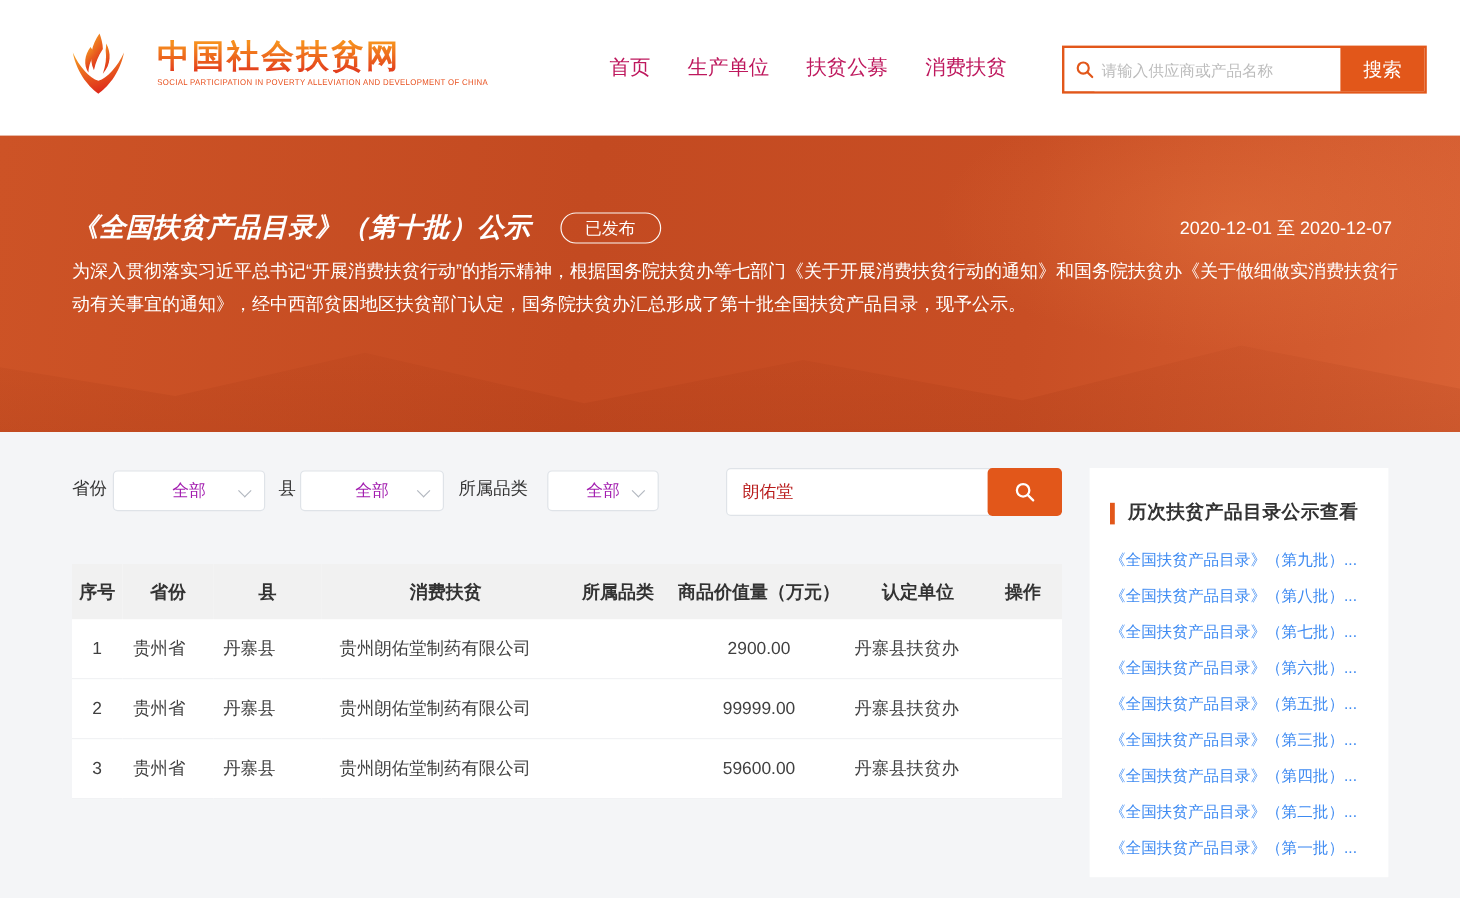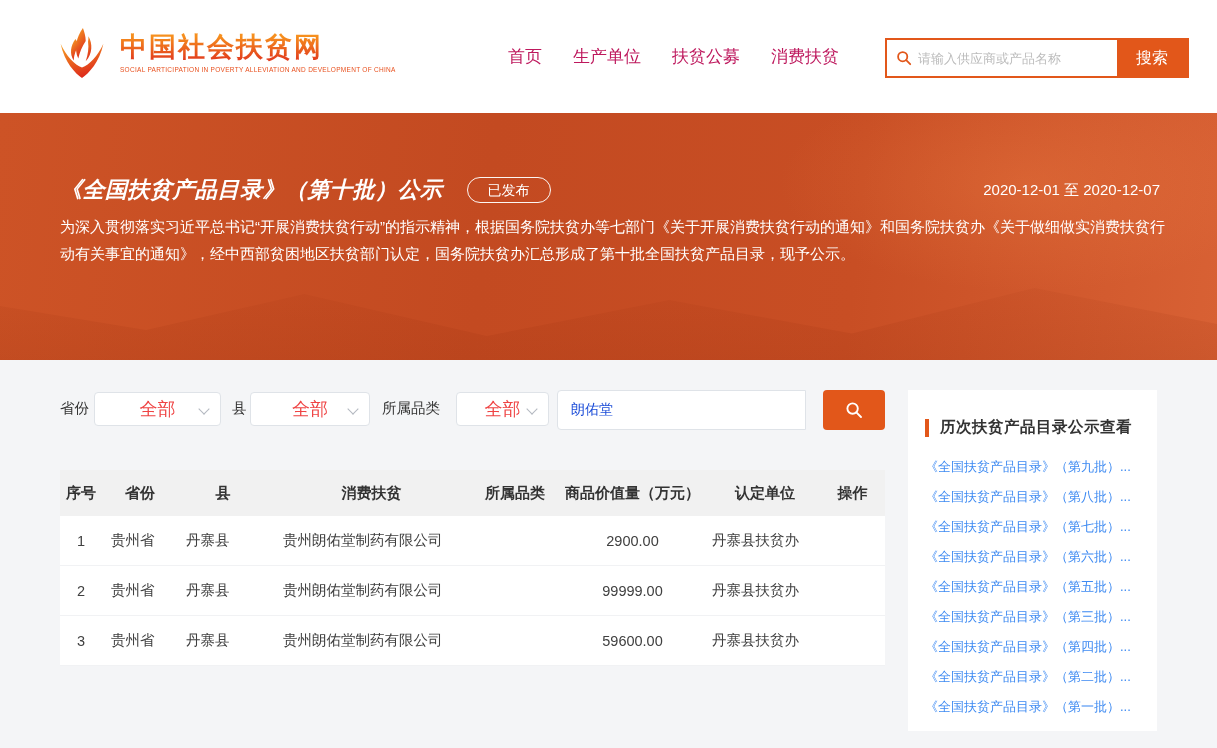--- a/index.html
+++ b/index.html
@@ -6,21 +6,21 @@
   body{
     width:1217px;height:748px;position:relative;overflow:hidden;
     background:#f4f5f7;
     font-family:"Liberation Sans","DejaVu Sans",sans-serif;
     -webkit-font-smoothing:antialiased;
   }
   
   .topbar{position:absolute;left:0;top:0;width:1217px;height:113px;background:#ffffff;}
   .logo{position:absolute;left:56px;top:24px;display:flex;align-items:center;cursor:pointer;}
   .logo-icon{width:52px;height:58px;flex:0 0 auto;}
-  .logo-text{margin-left:12px;}
+  .logo-text{margin-left:23px;}
   .logo-title{font-size:27px;font-weight:bold;letter-spacing:2px;color:#ec5420;line-height:1.1;}
   @supports (-webkit-background-clip:text){
     .logo-title{background:linear-gradient(to bottom,#f6901e 10%,#e23c1d 90%);-webkit-background-clip:text;background-clip:text;color:transparent;}
   }
   .logo-sub{font-size:7px;color:#e8501e;letter-spacing:0.3px;white-space:nowrap;margin-top:3px;transform:scaleX(0.93);transform-origin:left;}
   .nav{position:absolute;left:508px;top:0;height:113px;display:flex;align-items:center;gap:31px;}
   .nav-item{font-size:17px;color:#be185d;text-decoration:none;cursor:pointer;}
   .hsearch{position:absolute;left:885px;top:38px;width:304px;height:40px;border:2px solid #e2571a;box-sizing:border-box;display:flex;align-items:stretch;background:#fff;}
   .hsearch-icon{display:flex;align-items:center;padding-left:9px;}
   .hsearch-input{flex:1;border:none;outline:none;padding:0 6px;font-size:13px;color:#333;min-width:0;font-family:inherit;}
@@ -42,23 +42,23 @@
   
   .filters{position:absolute;left:60px;top:390px;width:825px;height:40px;}
   .flabel{position:absolute;top:0;line-height:37px;font-size:14.5px;color:#333;}
   .lbl-province{left:0;}
   .lbl-county{left:172px;}
   .lbl-category{left:322px;}
   .fselect{position:absolute;top:2px;height:34px;background:#fff;border:1px solid #dfe3e8;border-radius:4px;box-sizing:border-box;display:flex;align-items:center;justify-content:center;cursor:pointer;}
   .sel-province{left:34px;width:127px;}
   .sel-county{left:190px;width:120px;}
   .sel-category{left:396px;width:93px;}
-  .fsel-val{font-size:18px;color:#ef4444;}
+  .fsel-val{font-size:14px;color:#a21caf;}
   .chev{position:absolute;right:12px;top:12px;width:7px;height:7px;border-right:1.5px solid #b3b8c0;border-bottom:1.5px solid #b3b8c0;transform:rotate(45deg);}
-  .fsearch-input{position:absolute;left:497px;top:0;width:249px;height:40px;box-sizing:border-box;border:1px solid #dfe3e8;border-radius:4px 0 0 4px;padding:0 13px;font-size:14px;color:#1d4ed8;outline:none;background:#fff;font-family:inherit;}
+  .fsearch-input{position:absolute;left:545px;top:0;width:249px;height:40px;box-sizing:border-box;border:1px solid #dfe3e8;border-radius:4px 0 0 4px;padding:0 13px;font-size:14px;color:#b91c1c;outline:none;background:#fff;font-family:inherit;}
   .fsearch-btn{position:absolute;left:763px;top:0;width:62px;height:40px;background:#e2571a;border:none;border-radius:4px;cursor:pointer;display:flex;align-items:center;justify-content:center;}
   
   .table{position:absolute;left:60px;top:470px;width:825px;border-collapse:collapse;table-layout:fixed;background:#fff;}
   .table th{height:46px;background:#f1f1f1;font-size:15px;font-weight:bold;color:#333;text-align:center;padding:0;}
   .table td{height:49px;font-size:14.5px;color:#404040;border-bottom:1px solid #f1f2f4;text-align:center;padding:0;}
   td.al{text-align:left;}
   td.c-province{padding-left:9px;}
   td.c-county{padding-left:8px;}
   td.c-producer{padding-left:15px;}
   td.c-authority{padding-left:2px;}

